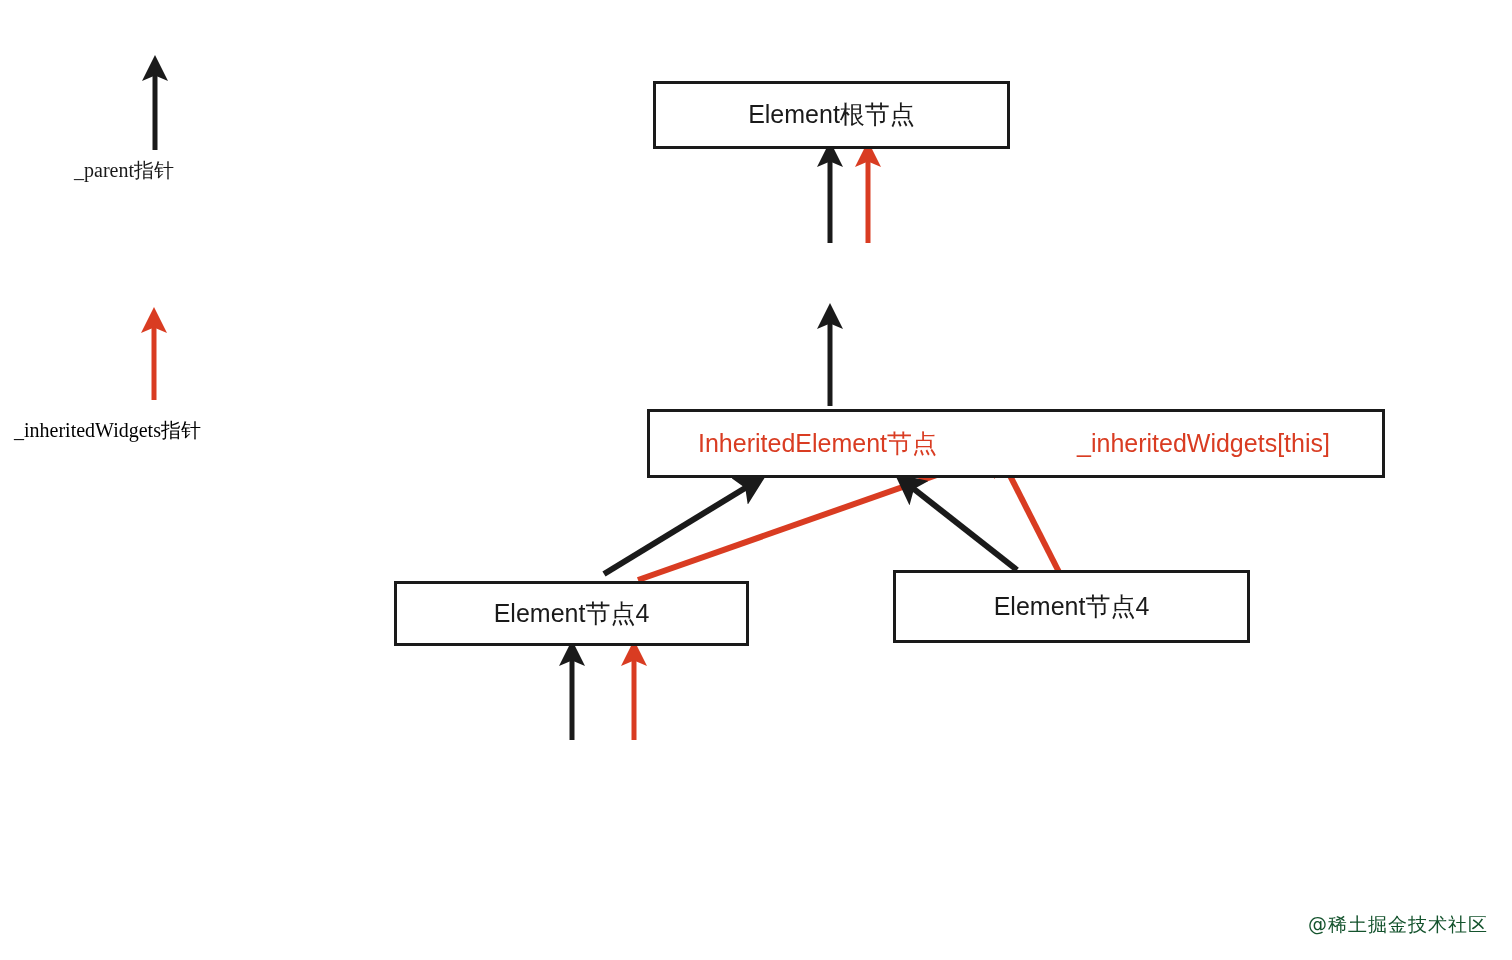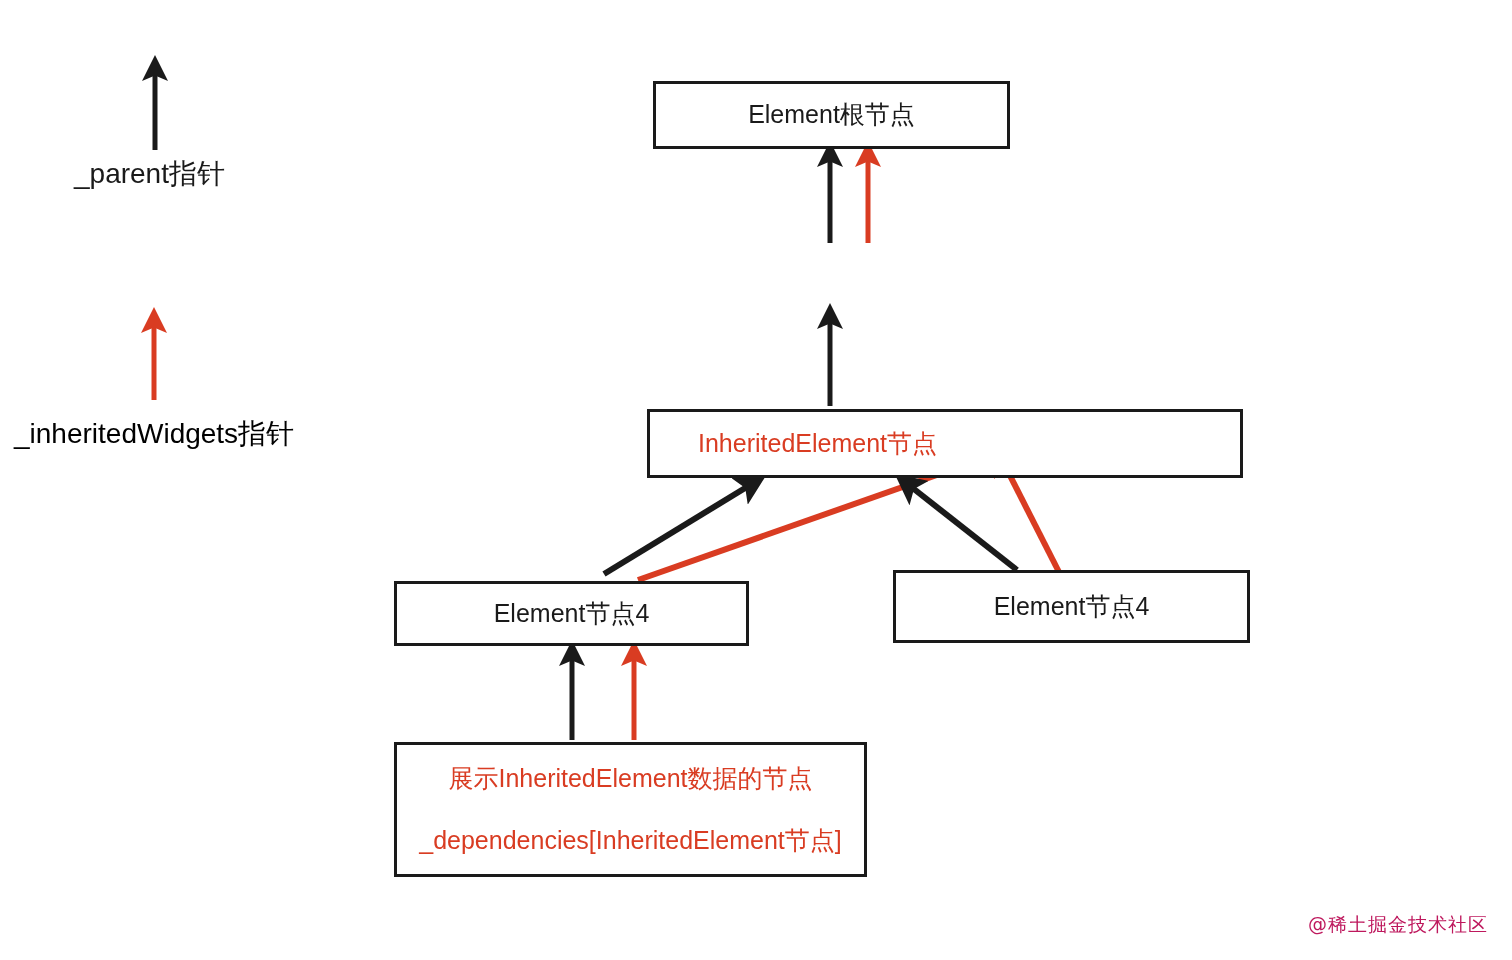--- a/index.html
+++ b/index.html
@@ -40,32 +40,33 @@
   .node-label {
     font-size: 25px;
     color: #1a1a1a;
     white-space: nowrap;
   }
   .node-label.red {
     color: #d93c22;
   }
   .legend-label {
     position: absolute;
-    font-size: 28px;
+    font-size: 20px;
     white-space: nowrap;
     line-height: 1;
+    font-family: Liberation Serif, serif;
   }
   .legend-label.black { color: #1a1a1a; }
   .legend-label.red { color: #000000; }
   .watermark {
     position: absolute;
     right: 24px;
     bottom: 22px;
     font-size: 19px;
-    color: #be185d;
+    color: #14532d;
     letter-spacing: 1px;
     white-space: nowrap;
     font-family: "DejaVu Sans", sans-serif;
   }
 </style>
 </head>
 <body>
 
 <div id="canvas">
 
@@ -104,32 +105,29 @@
   </svg>
 
   <div class="legend-label black" style="left:74px; top:160px;">_parent指针</div>
   <div class="legend-label red" style="left:14px; top:420px;">_inheritedWidgets指针</div>
 
   <div class="node" style="left:653px; top:81px; width:357px; height:68px;">
     <span class="node-label">Element根节点</span>
   </div>
 
 
-  <div class="node" style="left:647px; top:409px; width:596px; height:69px; flex-direction:row; justify-content:flex-start;">
+  <div class="node" style="left:647px; top:409px; width:738px; height:69px; flex-direction:row; justify-content:flex-start;">
     <span class="node-label red" style="margin-left:48px;">InheritedElement节点</span>
+    <span class="node-label red" style="margin-left:140px;">_inheritedWidgets[this]</span>
   </div>
 
   <div class="node" style="left:394px; top:581px; width:355px; height:65px;">
     <span class="node-label">Element节点4</span>
   </div>
 
   <div class="node" style="left:893px; top:570px; width:357px; height:73px;">
     <span class="node-label">Element节点4</span>
   </div>
 
-  <div class="node" style="left:394px; top:742px; width:473px; height:135px; gap:30px;">
-    <span class="node-label red">展示InheritedElement数据的节点</span>
-    <span class="node-label red">_dependencies[InheritedElement节点]</span>
-  </div>
 
   <div class="watermark">@稀土掘金技术社区</div>
 
 </div>
 
 </body></html>

